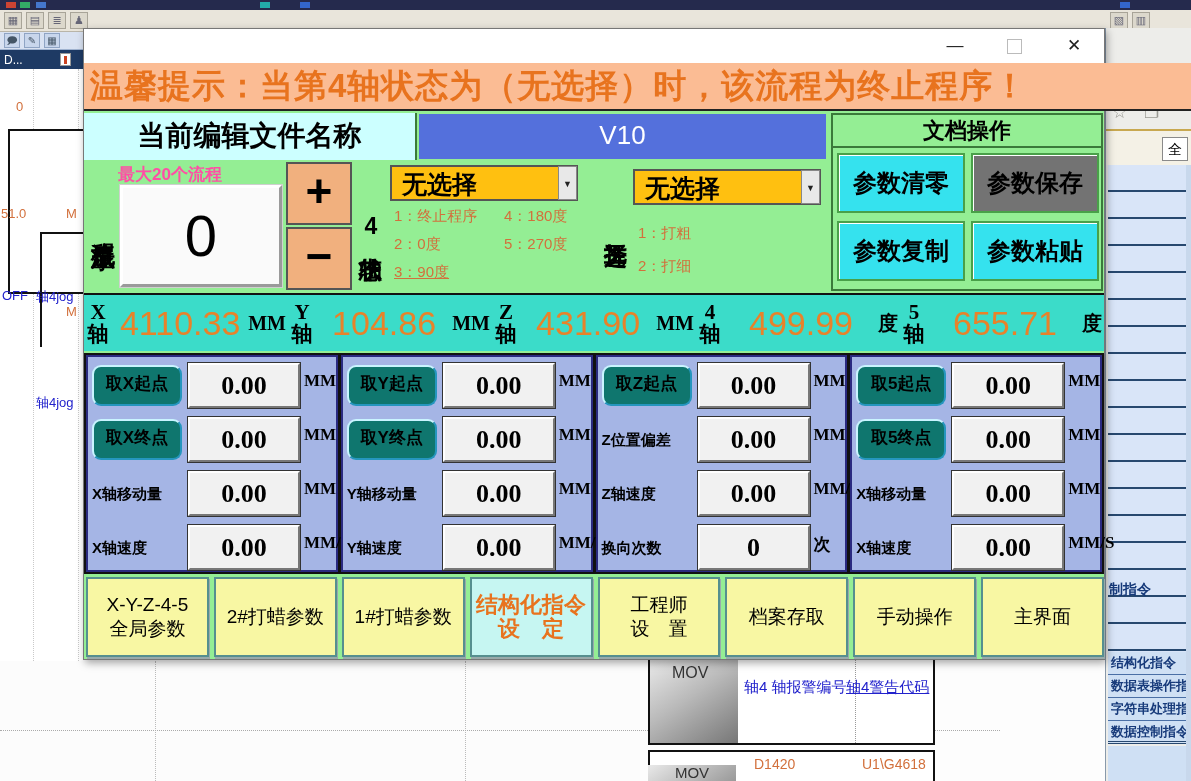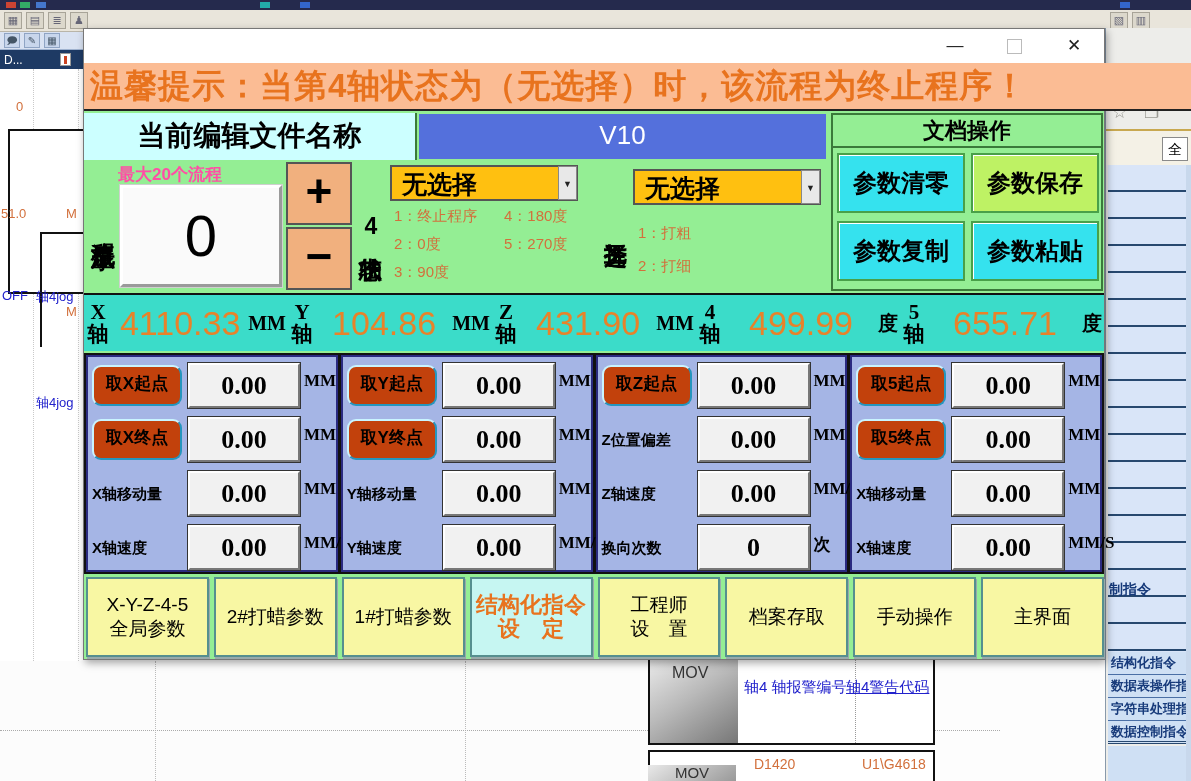--- a/index.html
+++ b/index.html
@@ -69,21 +69,21 @@
 
   
   .file-label { position:absolute; left:0; top:84px; width:333px; height:47px; background:#ccffff; color:#000; font-weight:bold; font-size:28px; text-align:center; line-height:45px; border-right:2px solid #3a7a3a; }
   .file-value { position:absolute; left:335px; top:85px; width:407px; height:45px; background:#5470dc; color:#fff; font-size:26px; text-align:center; line-height:43px; }
 
   
   .docops { position:absolute; left:747px; top:84px; width:272px; height:178px; background:#94ee94; border:2px solid #3a7a3a; }
   .docops-title { text-align:center; font-weight:bold; font-size:22px; color:#000; border-bottom:2px solid #3a7a3a; height:33px; line-height:31px; }
   .docbtn { position:absolute; width:128px; height:60px; font-weight:bold; font-size:24px; color:#000; text-align:center; line-height:56px; border:2px solid #49a049; box-shadow:inset 1px 1px 0 #fff; cursor:default; }
   .docbtn.cyan { background:#35e2ee; }
-  .docbtn.yellow { background:#bef264;text-align:center; }
+  .docbtn.yellow { background:#737373;text-align:center; }
 
   
   .vlabel { writing-mode:vertical-rl; text-orientation:upright; font-weight:bold; color:#000; position:absolute; text-align:center; }
   .flow-vlabel { left:3px; top:134px; height:128px; font-size:24px; letter-spacing:2px; }
   .flow-hint { position:absolute; left:34px; top:134px; width:165px; color:#ff4fa5; font-weight:bold; font-size:17px; }
   .flow-display { position:absolute; left:36px; top:156px; width:162px; height:102px; background:#fafafa; border:3px solid; border-color:#fff #9a9a9a #9a9a9a #fff; outline:1px solid #cfcfcf; font-size:58px; text-align:center; line-height:96px; color:#000; }
   .stepbtn { position:absolute; left:202px; width:66px; height:63px; background:#f1b07e; border:2px solid #555; font-weight:bold; font-size:46px; color:#000; text-align:center; line-height:55px; cursor:default; }
   .axis4-vlabel { left:272px; top:132px; height:130px; font-size:23px; }
   .proc-vlabel { left:517px; top:132px; height:130px; font-size:23px; }
 
@@ -99,21 +99,21 @@
   .axis-cell { flex:1; display:flex; align-items:center; justify-content:flex-start; }
   .axis-name { font-family:"Liberation Serif", serif; font-weight:bold; font-size:21px; line-height:22px; color:#000; text-align:center; width:28px; }
   .axis-value { color:#e8822a; font-size:34px; flex:1; text-align:center; white-space:nowrap; }
   .axis-unit { font-family:"Liberation Serif", serif; font-weight:bold; font-size:20px; color:#000; padding-right:2px; }
 
   
   .pgrid { position:absolute; left:0; top:324px; width:1020px; height:221px; background:#111; display:flex; gap:3px; padding:2px; }
   .pcol { flex:1; background:#a5b5e5; border:2px solid #2a2a80; position:relative; }
   .prow { position:absolute; left:0; width:100%; height:49px; }
   .prow .plabel { position:absolute; left:4px; top:6px; width:90px; font-weight:bold; font-size:15px; color:#000; line-height:37px; text-align:left; }
-  .plabel.btn { background:#c2410c; border:2px solid; border-color:#c9f4ff #2596be #2596be #c9f4ff; border-radius:9px; text-align:center; font-size:17px; line-height:33px; height:41px; top:4px; cursor:default; }
+  .plabel.btn { background:#0f766e; border:2px solid; border-color:#c9f4ff #2596be #2596be #c9f4ff; border-radius:9px; text-align:center; font-size:17px; line-height:33px; height:41px; top:4px; cursor:default; }
   .pdisp { position:absolute; left:100px; top:2px; width:112px; height:45px; background:#f1f1f1; border:2px solid; border-color:#fff #777 #777 #fff; outline:1px solid #333; font-family:"Liberation Serif", serif; font-weight:bold; font-size:26px; color:#000; text-align:center; line-height:41px; }
   .punit { position:absolute; left:216px; top:10px; font-family:"Liberation Serif", serif; font-weight:bold; font-size:17px; color:#000; }
 
   
   .navrow { position:absolute; left:2px; top:548px; width:1018px; height:80px; display:flex; gap:5px; }
   .navbtn { flex:1; background:#f8f7a3; border:2px solid #568f8f; box-shadow:1px 2px 0 #9aa; color:#000; font-size:19px; display:flex; flex-direction:column; align-items:center; justify-content:center; line-height:24px; cursor:default; text-align:center; }
   .navbtn.active { background:#c6f6f2; color:#e8731e; font-weight:bold; font-size:22px; }
 </style>
 </head>
 <body>
@@ -234,21 +234,21 @@
     <div class="stepbtn" style="top:133px;">+</div>
     <div class="stepbtn" style="top:198px;">−</div>
 
     <div class="vlabel axis4-vlabel">4轴状态</div>
     <div class="dropdown dd1">
       <span class="dd-text">无选择</span>
       <span class="dd-arrow">▼</span>
     </div>
     <span class="note" style="left:310px; top:178px;">1：终止程序</span>
     <span class="note" style="left:310px; top:206px;">2：0度</span>
-    <span class="note" style="left:310px; top:234px;">3：90度</span>
+    <span class="note" style="left:310px; top:234px;text-decoration:underline;">3：90度</span>
     <span class="note" style="left:420px; top:178px;">4：180度</span>
     <span class="note" style="left:420px; top:206px;">5：270度</span>
 
     <div class="vlabel proc-vlabel">工艺选择</div>
     <div class="dropdown dd2">
       <span class="dd-text">无选择</span>
       <span class="dd-arrow">▼</span>
     </div>
     <span class="note" style="left:554px; top:195px;">1：打粗</span>
     <span class="note" style="left:554px; top:228px;">2：打细</span>

